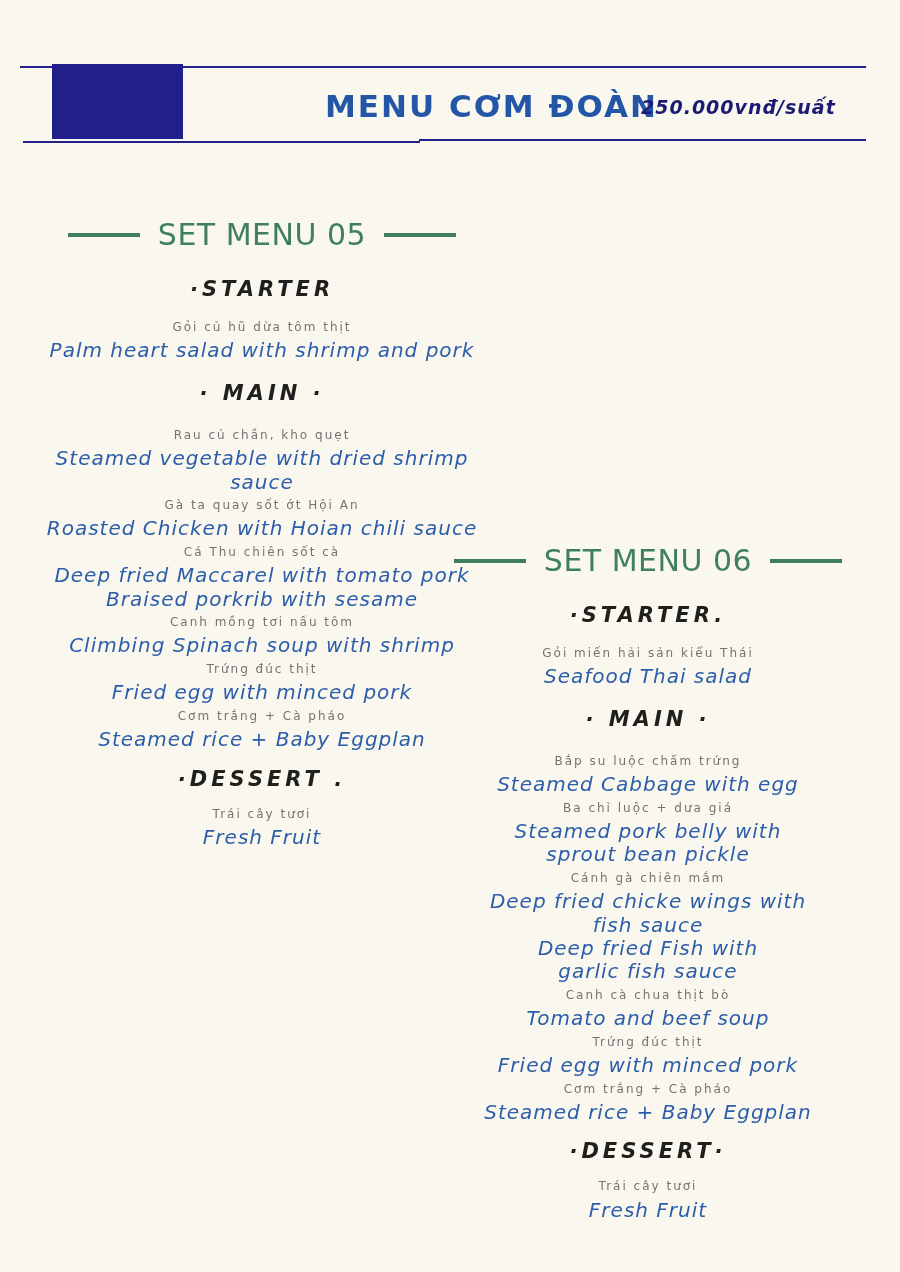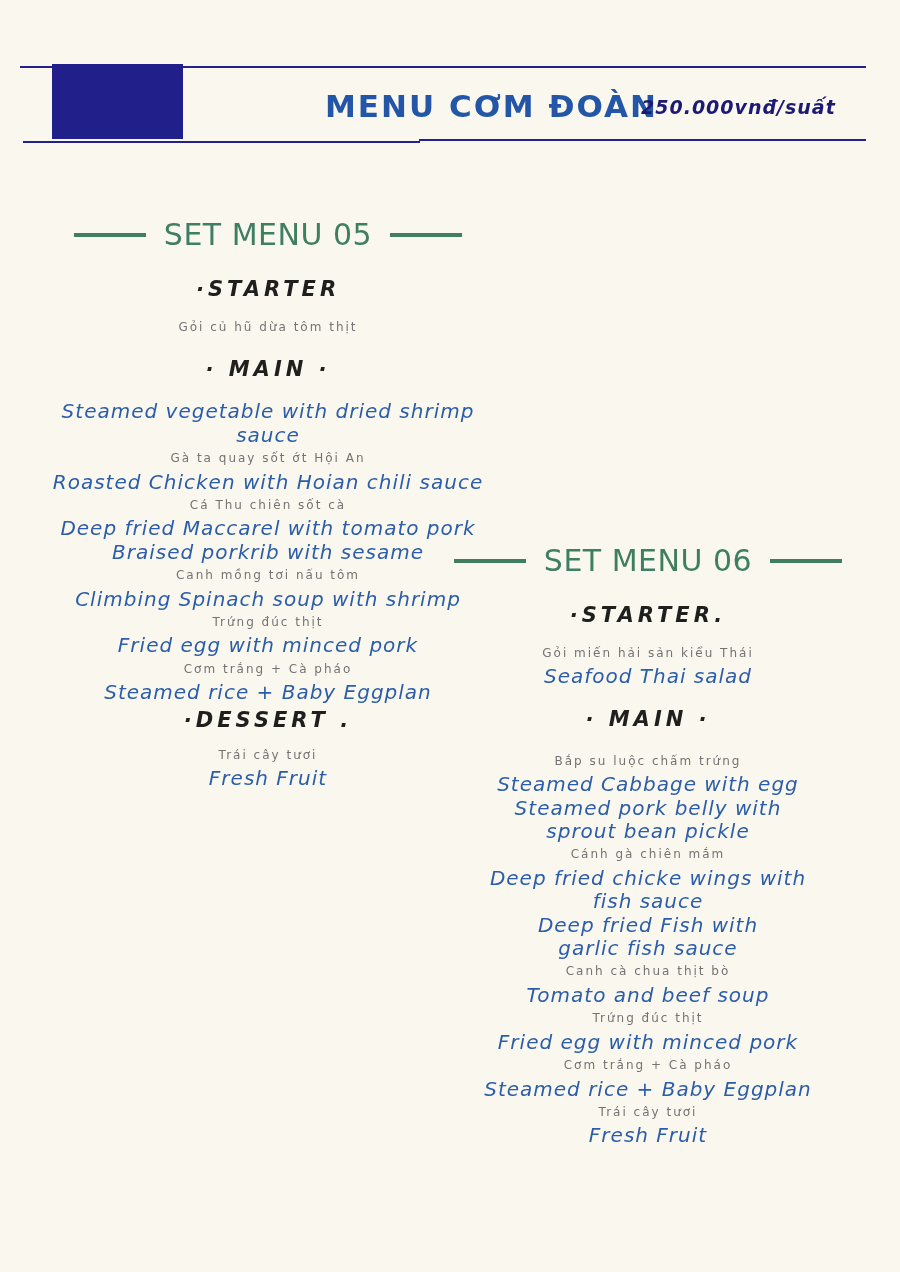--- a/index.html
+++ b/index.html
@@ -24,37 +24,37 @@
     font-size:31px; font-weight:bold; letter-spacing:2px;
     color:#2356a6; white-space:nowrap;text-align:center;
   }
   #price-label {
     position:absolute; left:641px; top:96px;
     font-size:19px; font-weight:bold; font-style:italic; letter-spacing:1px;
     color:#1c1a75; white-space:nowrap;
   }
   
   .menu-col { position:absolute; text-align:center; }
-  #menu05 { left:48px;  top:218px; width:440px; }
+  #menu05 { left:42px;  top:218px; width:440px; }
   #menu06 { left:448px; top:544px; width:400px; }
 
   .set-heading {
     display:flex; align-items:center; justify-content:center; gap:18px;
     color:#3f7e61; font-size:30px; line-height:34px; letter-spacing:0.5px;
     white-space:nowrap;
   }
   .set-rule { width:72px; height:4px; background:#3f7e61; flex:0 0 auto; }
 
   .course-heading {
     font-weight:bold; font-style:italic; font-size:21px; line-height:26px;
     letter-spacing:4px; color:#1f1f1d; white-space:nowrap;
   }
   .sec-starter .course-heading { margin-top:24px; margin-bottom:14px; }
   .sec-main    .course-heading { margin-top:17px; margin-bottom:18px;text-align:center; }
-  .sec-dessert .course-heading { margin-top:2px; margin-bottom:11px; }
+  .sec-dessert .course-heading { margin-top:14px; margin-bottom:11px; }
 
   .dish-vi {
     font-size:12px; line-height:23.4px; letter-spacing:2px; color:#737373;
     white-space:pre-line;
   }
   .dish-en {
     font-size:20px; line-height:23.4px; letter-spacing:1px;
     font-style:italic; color:#2b5daa; white-space:pre-line;
   }
 </style>
@@ -71,24 +71,26 @@
 <div id="menu05" class="menu-col">
   <div class="set-heading">
     <span class="set-rule"></span>
     <span>SET MENU 05</span>
     <span class="set-rule"></span>
   </div>
 
   <div class="sec-starter">
     <div class="course-heading">·STARTER</div>
     <div class="dish-vi">Gỏi củ hũ dừa tôm thịt</div>
+    <div class="dish-en">Palm heart salad with shrimp and pork</div>
   </div>
 
   <div class="sec-main">
     <div class="course-heading">· MAIN ·</div>
+    <div class="dish-vi">Rau củ chần, kho quẹt</div>
     <div class="dish-en">Steamed vegetable with dried shrimp
 sauce</div>
     <div class="dish-vi">Gà ta quay sốt ớt Hội An</div>
     <div class="dish-en">Roasted Chicken with Hoian chili sauce</div>
     <div class="dish-vi">Cá Thu chiên sốt cà</div>
     <div class="dish-en">Deep fried Maccarel with tomato pork</div>
     <div class="dish-en">Braised porkrib with sesame</div>
     <div class="dish-vi">Canh mồng tơi nấu tôm</div>
     <div class="dish-en">Climbing Spinach soup with shrimp</div>
     <div class="dish-vi">Trứng đúc thịt</div>
@@ -114,32 +116,34 @@
   <div class="sec-starter">
     <div class="course-heading">·STARTER.</div>
     <div class="dish-vi">Gỏi miến hải sản kiểu Thái</div>
     <div class="dish-en">Seafood Thai salad</div>
   </div>
 
   <div class="sec-main">
     <div class="course-heading">· MAIN ·</div>
     <div class="dish-vi">Bắp su luộc chấm trứng</div>
     <div class="dish-en">Steamed Cabbage with egg</div>
+    <div class="dish-vi">Ba chỉ luộc + dưa giá</div>
     <div class="dish-en">Steamed pork belly with
 sprout bean pickle</div>
     <div class="dish-vi">Cánh gà chiên mắm</div>
     <div class="dish-en">Deep fried chicke wings with
 fish sauce</div>
     <div class="dish-en">Deep fried Fish with
 garlic fish sauce</div>
     <div class="dish-vi">Canh cà chua thịt bò</div>
     <div class="dish-en">Tomato and beef soup</div>
     <div class="dish-vi">Trứng đúc thịt</div>
     <div class="dish-en">Fried egg with minced pork</div>
     <div class="dish-vi">Cơm trắng + Cà pháo</div>
     <div class="dish-en">Steamed rice + Baby Eggplan</div>
   </div>
 
   <div class="sec-dessert">
+    <div class="course-heading">·DESSERT·</div>
     <div class="dish-vi">Trái cây tươi</div>
     <div class="dish-en">Fresh Fruit</div>
   </div>
 </div>
 
 </body></html>

